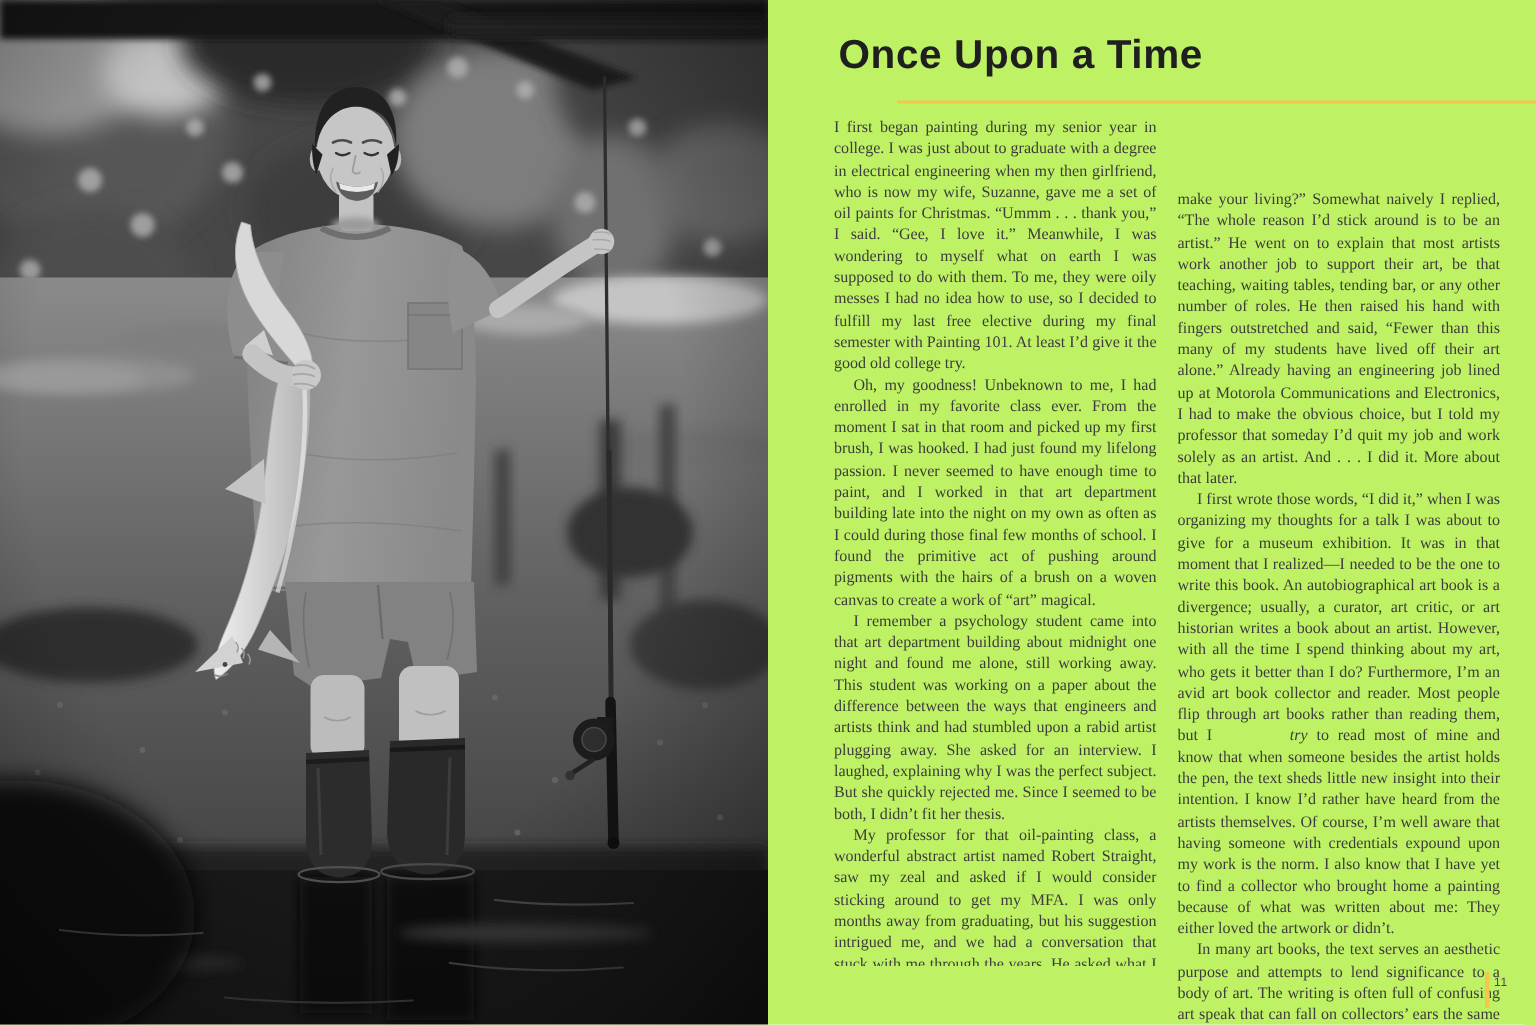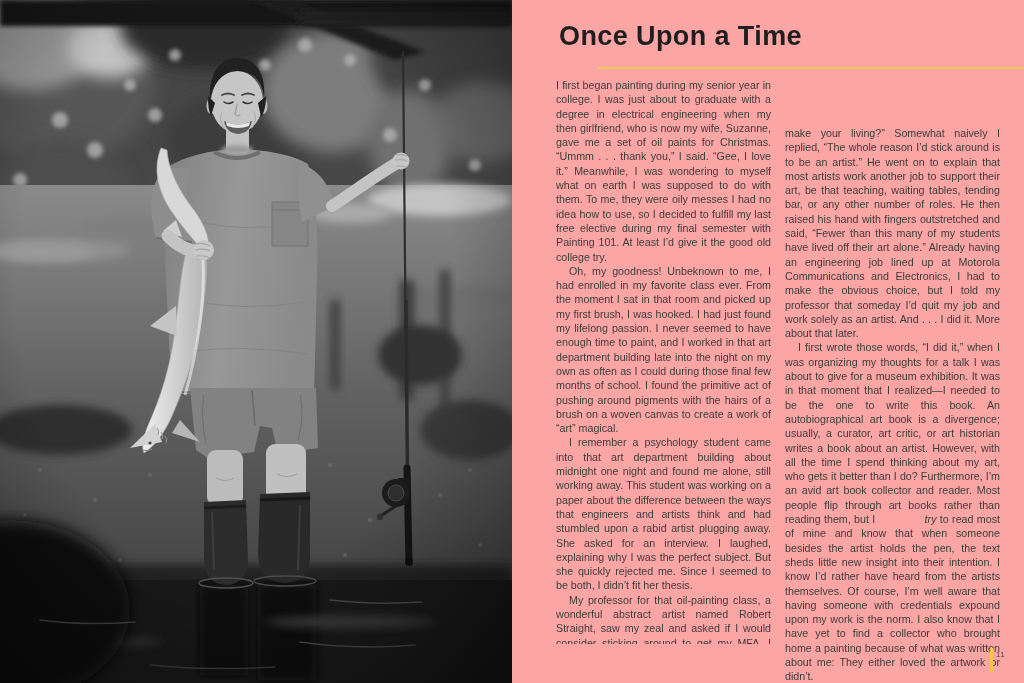--- a/index.html
+++ b/index.html
@@ -2,33 +2,33 @@
 <html style="--accent: #F3C74B;"><head>
 <meta charset="utf-8">
 <style>
   html,body{margin:0;padding:0;}
   body{
     width:1024px;height:683px;overflow:hidden;background:#fff;
     font-family:"Liberation Sans", sans-serif;display:flex;
   }
   .photo{width:512px;height:683px;position:relative;background:#333;flex:0 0 512px;}
   .photo svg{display:block;}
-  .page{width:512px;height:683px;position:relative;background:#fca5a5;flex:0 0 512px;}
+  .page{width:512px;height:683px;position:relative;background:#bef264;flex:0 0 512px;}
   .page h1{
     position:absolute;left:47px;top:20px;margin:0;
     font-size:27px;line-height:32px;font-weight:600;color:#1f1f1f;letter-spacing:.4px;
   }
   .rule{position:absolute;left:86px;right:0;top:67px;height:2px;background:var(--accent,#f3c74b);}
   .col{
     position:absolute;top:78px;width:215px;height:566px;overflow:hidden;
     font-size:10.7px;line-height:14.3px;color:#3c3c3c;text-align:justify;
   }
   .col-left{left:44px;}
   .col-right{left:273px;margin-top:48px;}
-  .col p{margin:0;padding:0;}
+  .col p{margin:0;padding:0;font-family:Liberation Serif, serif;}
   .col p.indent{text-indent:13px;}
   .col em{font-style:italic;padding-left:46px;}
   .pagenum{position:absolute;left:472px;top:650px;font-size:8px;color:#4a4a4a;letter-spacing:.5px;margin-left:12px;}
   .folio-tick{position:absolute;left:478px;top:648px;width:2.5px;height:24px;background:var(--accent,#f3c74b);}
 </style>
 </head>
 <body>
 
 <div class="photo">
   <svg width="512" height="683" viewBox="0 0 512 683">

